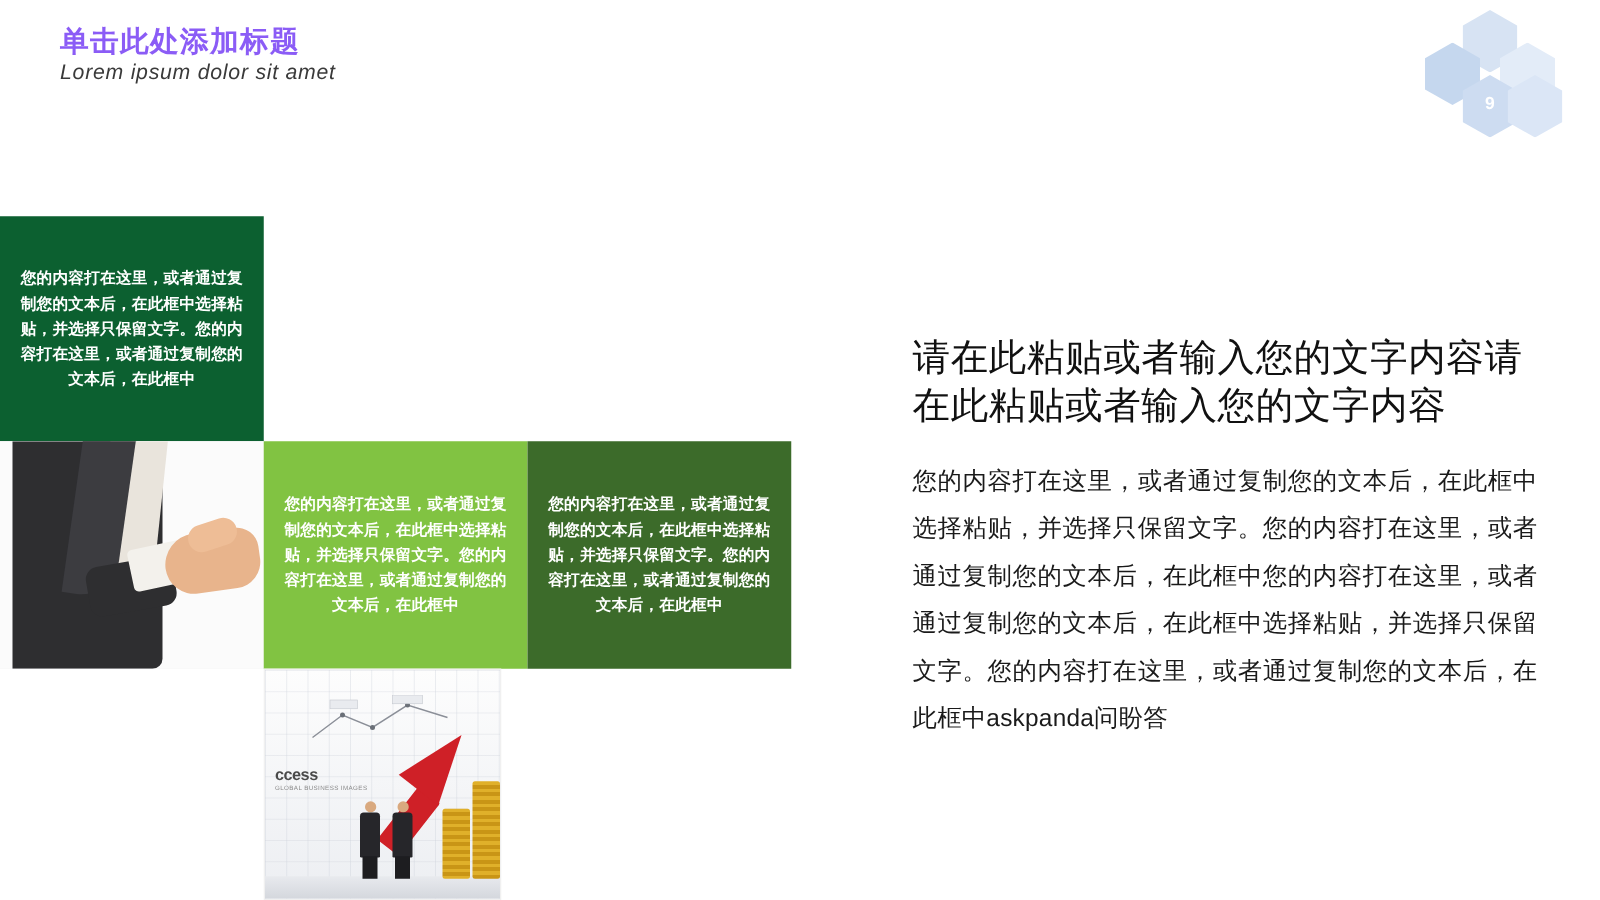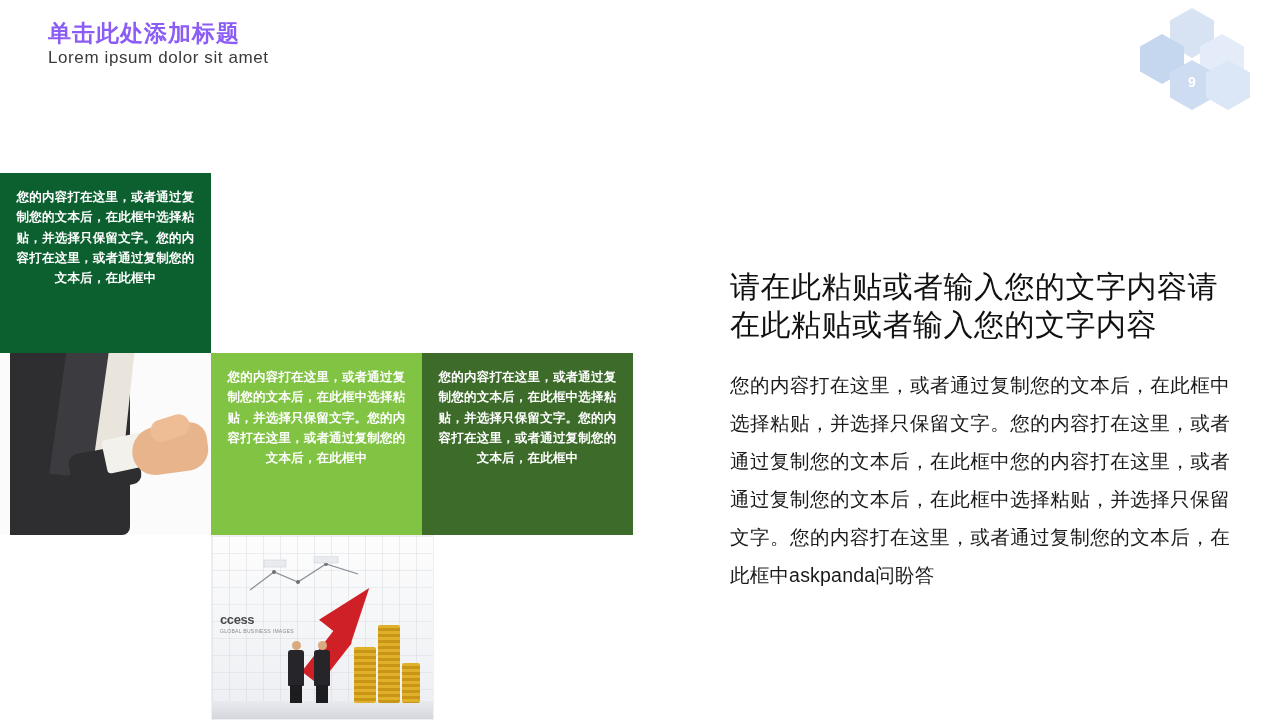--- a/index.html
+++ b/index.html
@@ -28,20 +28,21 @@
     letter-spacing: 1px;
     line-height: 1.15;
     white-space: nowrap;
   }
   .slide-subtitle {
     font-size: 17px;
     color: #3a3a3a;
     letter-spacing: 0.6px;
     margin-top: 2px;
     white-space: nowrap;
+    font-style: italic;
   }
 
   
   .hex-deco {
     position: absolute;
     right: 18px;
     top: 8px;
     width: 130px;
     height: 110px;
   }
@@ -81,21 +82,21 @@
     position: absolute;
     box-sizing: border-box;
     color: #ffffff;
     font-size: 12.5px;
     font-weight: bold;
     line-height: 1.62;
     text-align: center;
     letter-spacing: 0.2px;
     padding: 14px 14px;
     display: flex;
-    align-items: flex-start;
+    align-items: center;
     justify-content: center;
   }
 
   .tile-dark-top {
     left: 0;
     top: 0;
     width: 211px;
     height: 180px;
     background: #0c6030;
   }
@@ -178,21 +179,21 @@
     background: #2e2e30;
     transform: rotate(-10deg);
     border-radius: 10px;
   }
 
   
   .photo-chart {
     position: absolute;
     left: 211px;
     top: 362px;
-    width: 223px;
+    width: 190px;
     height: 185px;
     background: #ffffff;
     overflow: hidden;
     border: 1px solid #f0f0f0;
     box-sizing: border-box;
   }
   .pc-grid {
     position: absolute; inset: 0;
     background:
       linear-gradient(to right, rgba(200,205,215,0.35) 1px, transparent 1px) 0 0 / 17px 100%,

